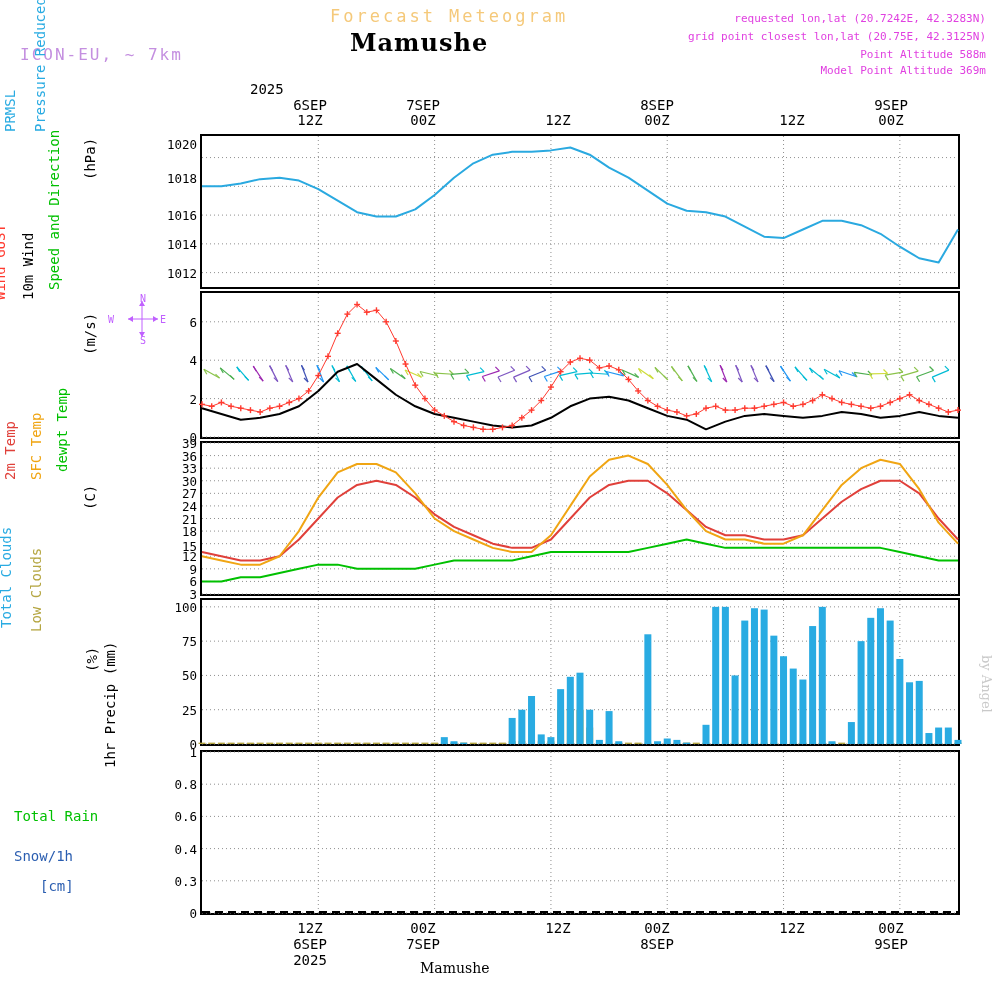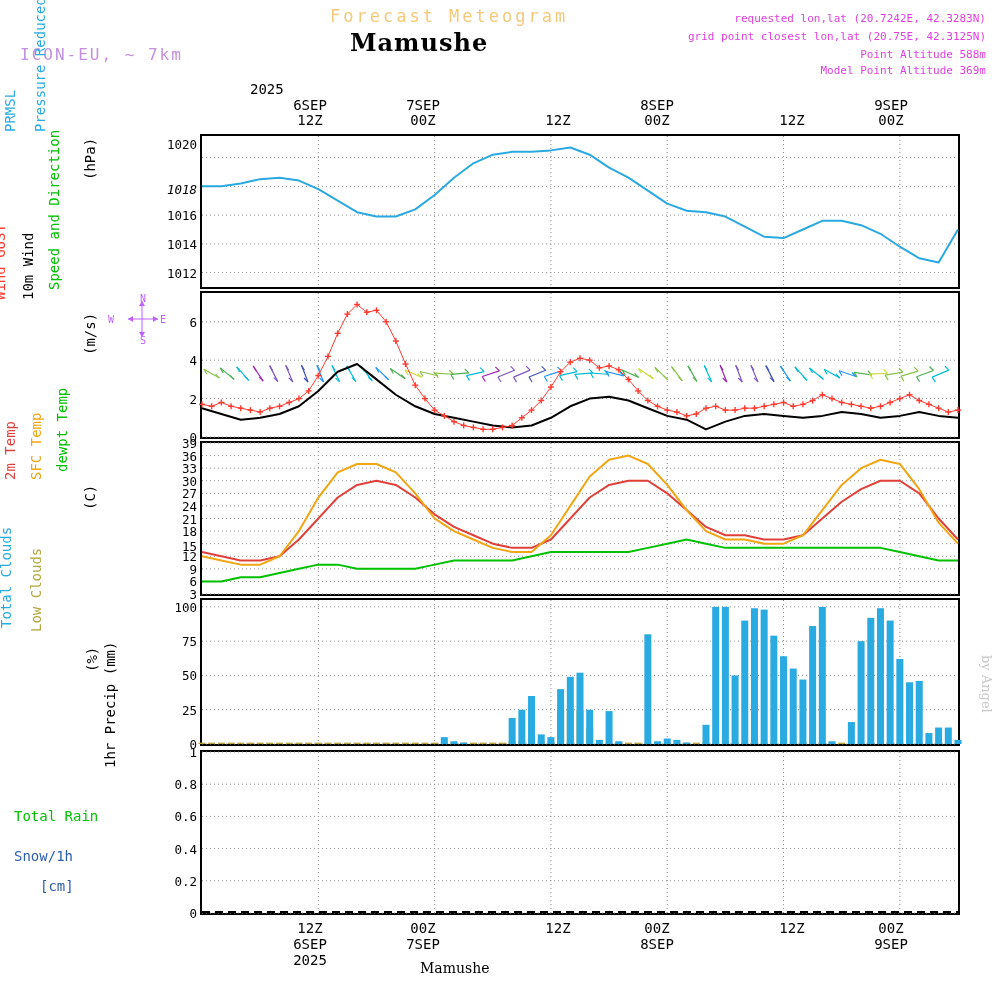--- a/index.html
+++ b/index.html
@@ -76,21 +76,21 @@
       <line x1="0" y1="136.61904761904762" x2="756" y2="136.61904761904762" stroke="#8f8f8f" stroke-width="1" stroke-dasharray="1,3"></line>
       <line x1="0" y1="107.85714285714286" x2="756" y2="107.85714285714286" stroke="#8f8f8f" stroke-width="1" stroke-dasharray="1,3"></line>
       <line x1="0" y1="79.0952380952381" x2="756" y2="79.0952380952381" stroke="#8f8f8f" stroke-width="1" stroke-dasharray="1,3"></line>
       <line x1="0" y1="50.33333333333334" x2="756" y2="50.33333333333334" stroke="#8f8f8f" stroke-width="1" stroke-dasharray="1,3"></line>
       <line x1="0" y1="21.571428571428584" x2="756" y2="21.571428571428584" stroke="#8f8f8f" stroke-width="1" stroke-dasharray="1,3"></line>
       <path d="M0.00 50.33 L19.38 50.33 L38.77 47.46 L58.15 43.14 L77.54 41.70 L96.92 44.58 L116.31 53.21 L135.69 64.71 L155.08 76.22 L174.46 80.53 L193.85 80.53 L213.23 73.34 L232.62 58.96 L252.00 41.70 L271.38 27.32 L290.77 18.70 L310.15 15.82 L329.54 15.82 L348.92 14.38 L368.31 11.50 L387.69 18.70 L407.08 31.64 L426.46 41.70 L445.85 54.65 L465.23 67.59 L484.62 74.78 L504.00 76.22 L523.38 80.53 L542.77 90.60 L562.15 100.67 L581.54 102.10 L600.92 93.48 L620.31 84.85 L639.69 84.85 L659.08 89.16 L678.46 97.79 L697.85 110.73 L717.23 122.24 L736.62 126.55 L756.00 93.48" fill="none" stroke="#2aa9e0" stroke-width="2" stroke-linejoin="round"></path>
     </svg>
     <div class="ytick" style="top: 136.619px;">1012</div>
     <div class="ytick" style="top: 107.857px;">1014</div>
     <div class="ytick" style="top: 79.0952px;">1016</div>
-    <div class="ytick" style="top: 53px; font-style: italic;">1018</div>
+    <div class="ytick" style="top: 42px;">1018</div>
     <div class="ytick" style="top: 8px;">1020</div>
   </div>
 
 <div class="vlabel" style="left:8px;top:300px;font-size:14px;color:#ff3b30;">Wind GUST</div>
 <div class="vlabel" style="left:36px;top:300px;font-size:14px;color:#000;">10m Wind</div>
 <div class="vlabel" style="left:62px;top:290px;font-size:14px;color:#00c000;">Speed and Direction</div>
 <div class="vlabel" style="left:98px;top:355px;font-size:14px;color:#000;">(m/s)</div>
 <div class="panel" id="p-wind" style="top:291px;height:148px;">
     <svg width="756" height="144">
       <line x1="116.30769230769232" y1="0" x2="116.30769230769232" y2="144" stroke="#8f8f8f" stroke-width="1" stroke-dasharray="1,3"></line>
@@ -730,21 +730,21 @@
       <line x1="697.8461538461539" y1="0" x2="697.8461538461539" y2="161" stroke="#8f8f8f" stroke-width="1" stroke-dasharray="1,3"></line>
       <line x1="0" y1="161" x2="756" y2="161" stroke="#8f8f8f" stroke-width="1" stroke-dasharray="1,3"></line>
       <line x1="0" y1="128.8" x2="756" y2="128.8" stroke="#8f8f8f" stroke-width="1" stroke-dasharray="1,3"></line>
       <line x1="0" y1="96.6" x2="756" y2="96.6" stroke="#8f8f8f" stroke-width="1" stroke-dasharray="1,3"></line>
       <line x1="0" y1="64.4" x2="756" y2="64.4" stroke="#8f8f8f" stroke-width="1" stroke-dasharray="1,3"></line>
       <line x1="0" y1="32.19999999999999" x2="756" y2="32.19999999999999" stroke="#8f8f8f" stroke-width="1" stroke-dasharray="1,3"></line>
       <line x1="0" y1="0" x2="756" y2="0" stroke="#8f8f8f" stroke-width="1" stroke-dasharray="1,3"></line>
       <line x1="0" y1="160" x2="756" y2="160" stroke="#000" stroke-width="2" stroke-dasharray="8,5"></line>
     </svg>
     <div class="ytick" style="top: 161px;">0</div>
-    <div class="ytick" style="top: 128.8px;">0.2</div>
+    <div class="ytick" style="top: 128.8px;">0.3</div>
     <div class="ytick" style="top: 96.6px;">0.4</div>
     <div class="ytick" style="top: 64.4px;">0.6</div>
     <div class="ytick" style="top: 32.2px;">0.8</div>
     <div class="ytick" style="top: 0px;">1</div>
   </div>
 
 <div class="bot-lbl" style="left:275px;top:920px;width:70px;">
   <div>12Z</div>
   <div>6SEP</div>
 </div>

